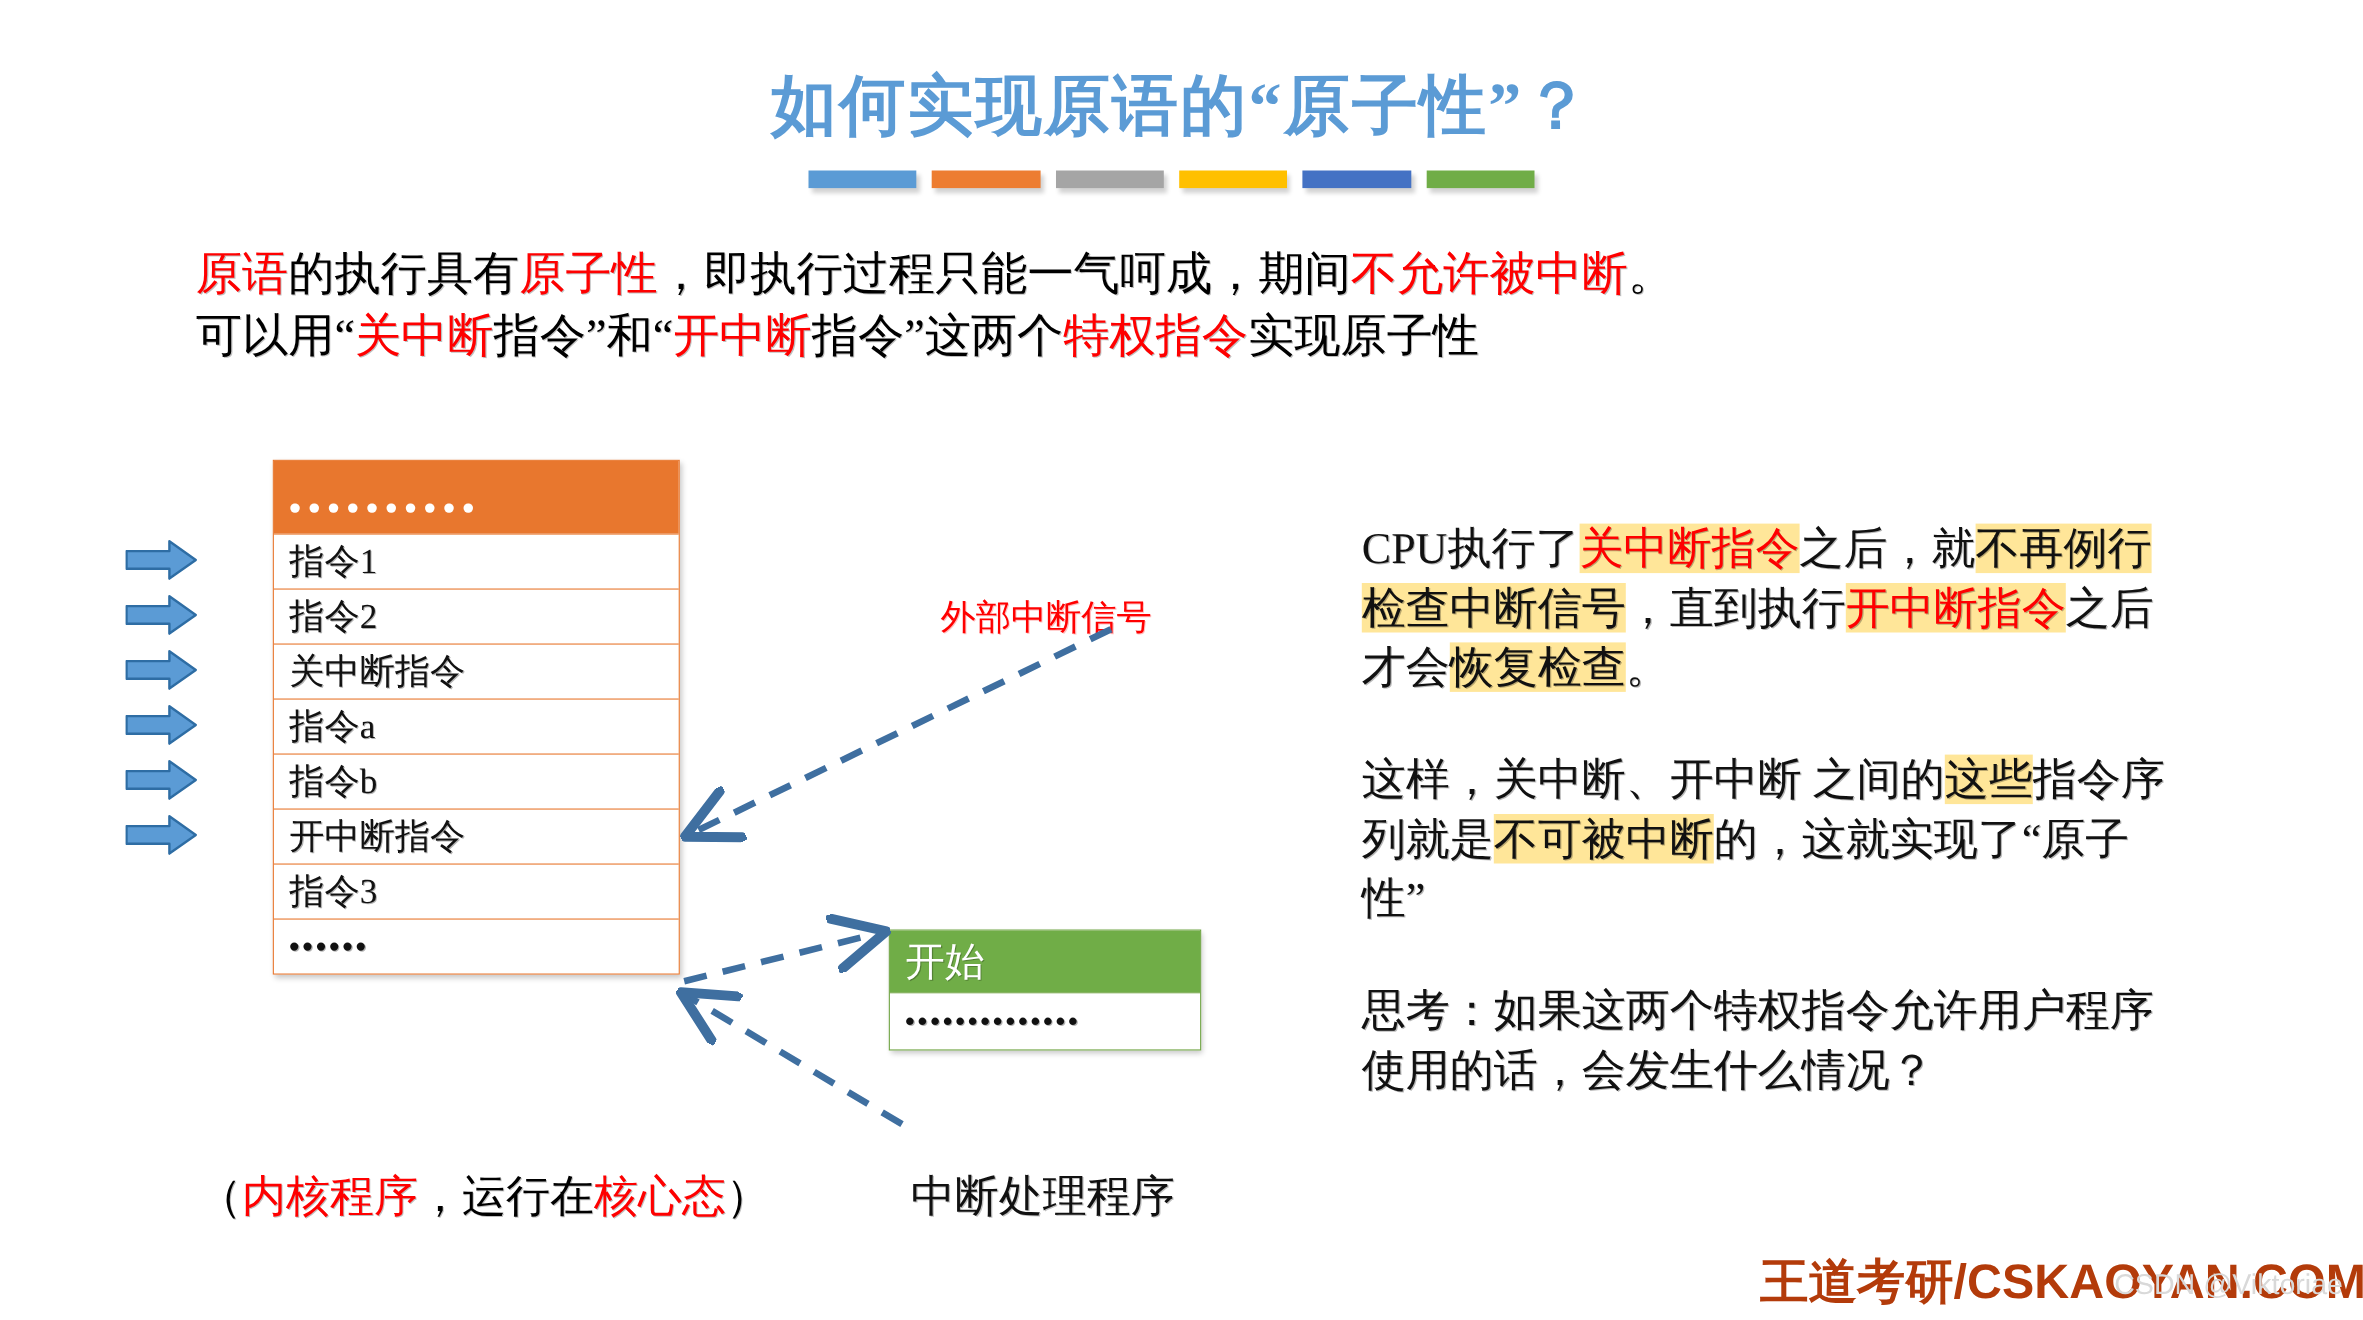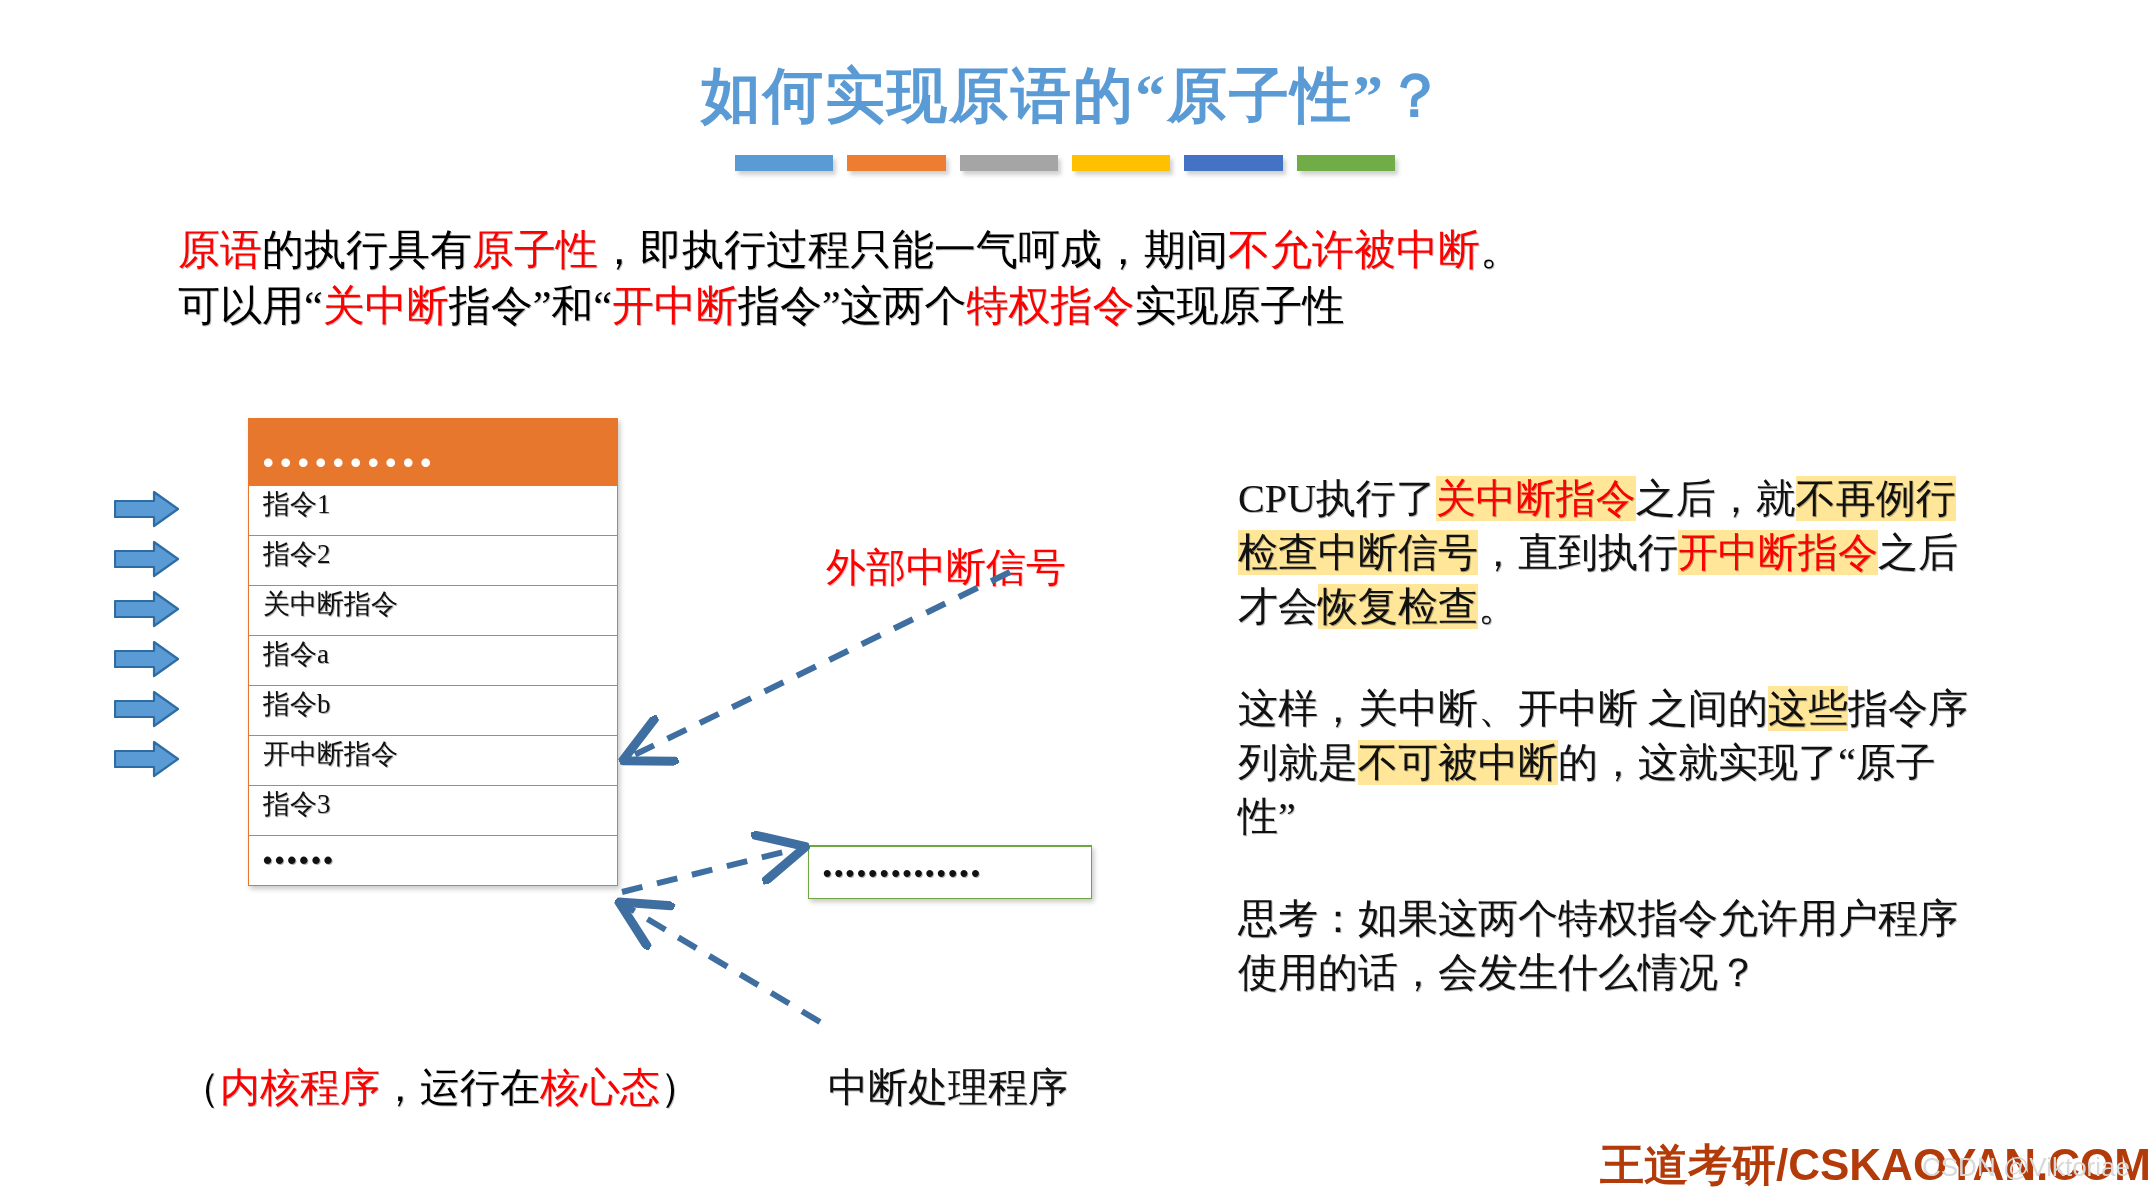--- a/index.html
+++ b/index.html
@@ -62,45 +62,45 @@
     color:#ffffff;
     font-size:30px;
     line-height:20px;
     font-weight:bold;
     font-family:"Liberation Sans","DejaVu Sans",sans-serif;
   }
   .instr-row{
     height:50px;
     border-top:1px solid #E8772E;
     box-sizing:border-box;
-    display:flex;align-items:flex-start;
+    display:flex;align-items:center;
     padding-left:14px;
-    font-size:27px;
+    font-size:32px;
     color:#111;
     text-shadow:1px 1px 0 rgba(0,0,0,.3);
   }
   .instr-row.dots{
     font-family:"Liberation Sans","DejaVu Sans",sans-serif;
     font-size:26px;letter-spacing:3px;font-weight:bold;
     align-items:center;
   }
 
   
   #kernel-caption{
     left:180px;top:1060px;
     font-size:40px;
     color:#000;
     white-space:nowrap;
     text-shadow:1px 1px 0 rgba(0,0,0,.25);
   }
 
   
   #ext-signal{
-    left:826px;top:540px;
-    font-size:40px;
+    left:855px;top:540px;
+    font-size:32px;
     color:#FF0000;
     white-space:nowrap;
     text-shadow:1px 1px 0 rgba(255,0,0,.25);
   }
 
   
   #handler-box{
     left:808px;top:845px;
     width:284px;
     border:1px solid #70A544;
@@ -231,20 +231,21 @@
     <div class="abs" style="left: 114px; top: 740px;"><svg width="66" height="38" viewBox="0 0 66 38">
         <path d="M1,11 L40,11 L40,2 L64,19 L40,36 L40,27 L1,27 Z" fill="#5B9BD5" stroke="#2E6DA4" stroke-width="2.2" stroke-linejoin="round"></path>
       </svg></div>
   </div>
 
 <div class="abs" id="kernel-caption"><span>（</span><span class="red">内核程序</span><span>，运行在</span><span class="red">核心态</span><span>）</span></div>
 
 <div class="abs" id="ext-signal">外部中断信号</div>
 
 <div class="abs" id="handler-box">
+  <div class="h-head">开始</div>
   <div id="handler-rows">
       <div class="h-row dots">
         <span>••••••••••••••</span>
       </div>
     </div>
 </div>
 <div class="abs" id="handler-caption">中断处理程序</div>
 
 <div class="abs" id="explain">
   <p id="exp-p1"><span>CPU执行了</span><span class="hlr">关中断指令</span><span>之后，就</span><span class="hl">不再例行检查中断信号</span><span>，直到执行</span><span class="hlr">开中断指令</span><span>之后才会</span><span class="hl">恢复检查</span><span>。</span></p>

